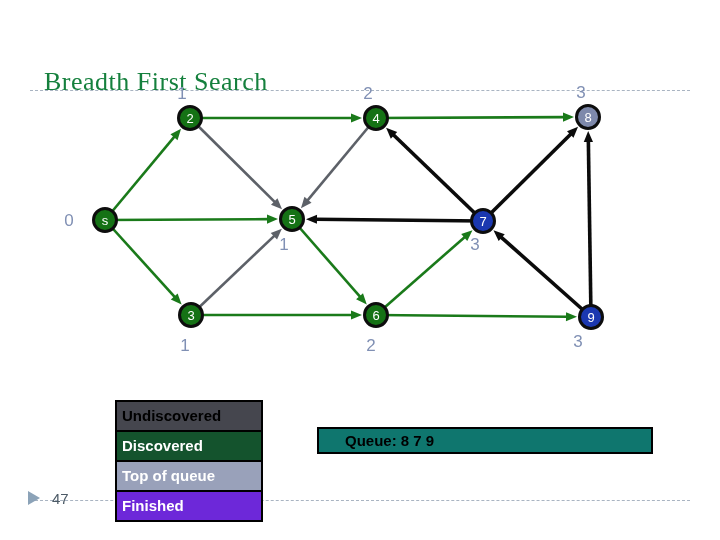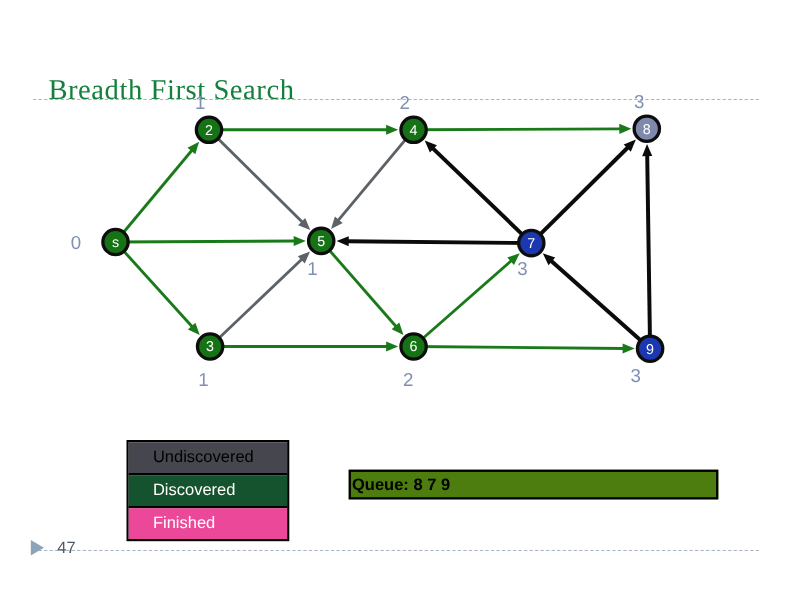--- a/index.html
+++ b/index.html
@@ -18,31 +18,31 @@
     border-top:1px dashed #a9b4c2;
   }
   #sep-top{top:90px;}
   #sep-bottom{top:500px;}
   #graph-svg{position:absolute;left:0;top:0;pointer-events:none;}
   #legend{
     position:absolute;left:115px;top:400px;width:148px;
     border:2px solid #000;box-sizing:border-box;
   }
   .legend-row{
-    height:28px;line-height:28px;padding-left:22px;
-    font-size:15px;font-weight:normal;
+    height:28px;line-height:28px;padding-left:5px;
+    font-size:15px;font-weight:bold;
     border-bottom:2px solid #000;box-sizing:content-box;
     white-space:nowrap;overflow:hidden;
   }
   .legend-row:last-child{border-bottom:none;}
   #queue-box{
     position:absolute;left:317px;top:427px;width:336px;height:27px;
-    background:#4d7c0f;border:2px solid #000;box-sizing:border-box;
+    background:#0f766e;border:2px solid #000;box-sizing:border-box;
     font-size:15px;font-weight:bold;color:#000;
-    line-height:23px;padding-left:1px;white-space:nowrap;
+    line-height:23px;padding-left:26px;white-space:nowrap;
   }
   #page-footer{position:absolute;left:28px;top:488px;height:20px;display:flex;align-items:center;}
   #bullet-triangle{
     width:0;height:0;display:inline-block;
     border-top:7px solid transparent;border-bottom:7px solid transparent;
     border-left:12px solid #8ca3b8;
   }
   #page-number{
     display:inline-block;margin-left:12px;
     font-size:15px;color:#4c5a66;
@@ -118,21 +118,22 @@
       <text x="588" y="121.5" fill="#ffffff" font-size="13" text-anchor="middle" font-family="&quot;Liberation Sans&quot;,&quot;DejaVu Sans&quot;,sans-serif">8</text>
       <text x="581" y="98" fill="#8090b4" font-size="17" text-anchor="middle" font-family="&quot;Liberation Sans&quot;,&quot;DejaVu Sans&quot;,sans-serif">3</text>
       <circle cx="591" cy="317" r="11.5" fill="#1b38b0" stroke="#0d0d0d" stroke-width="3"></circle>
       <text x="591" y="321.5" fill="#ffffff" font-size="13" text-anchor="middle" font-family="&quot;Liberation Sans&quot;,&quot;DejaVu Sans&quot;,sans-serif">9</text>
       <text x="578" y="347" fill="#8090b4" font-size="17" text-anchor="middle" font-family="&quot;Liberation Sans&quot;,&quot;DejaVu Sans&quot;,sans-serif">3</text>
     </svg>
 
   <div id="legend">
     <div class="legend-row" style="background: rgb(69, 70, 78); color: rgb(0, 0, 0);">Undiscovered</div>
     <div class="legend-row" style="background: #14532d; color: rgb(255, 255, 255);">Discovered</div>
-    <div class="legend-row" style="background: #ec4899; color: rgb(255, 255, 255);">Finished</div>
+    <div class="legend-row" style="background: rgb(153, 161, 186); color: rgb(255, 255, 255);">Top of queue</div>
+    <div class="legend-row" style="background: #6d28d9; color: rgb(255, 255, 255);">Finished</div>
   </div>
 
   <div id="queue-box">Queue: 8 7 9</div>
 
   <div id="page-footer">
     <span id="bullet-triangle"></span>
     <span id="page-number">47</span>
   </div>
 
 </div>

